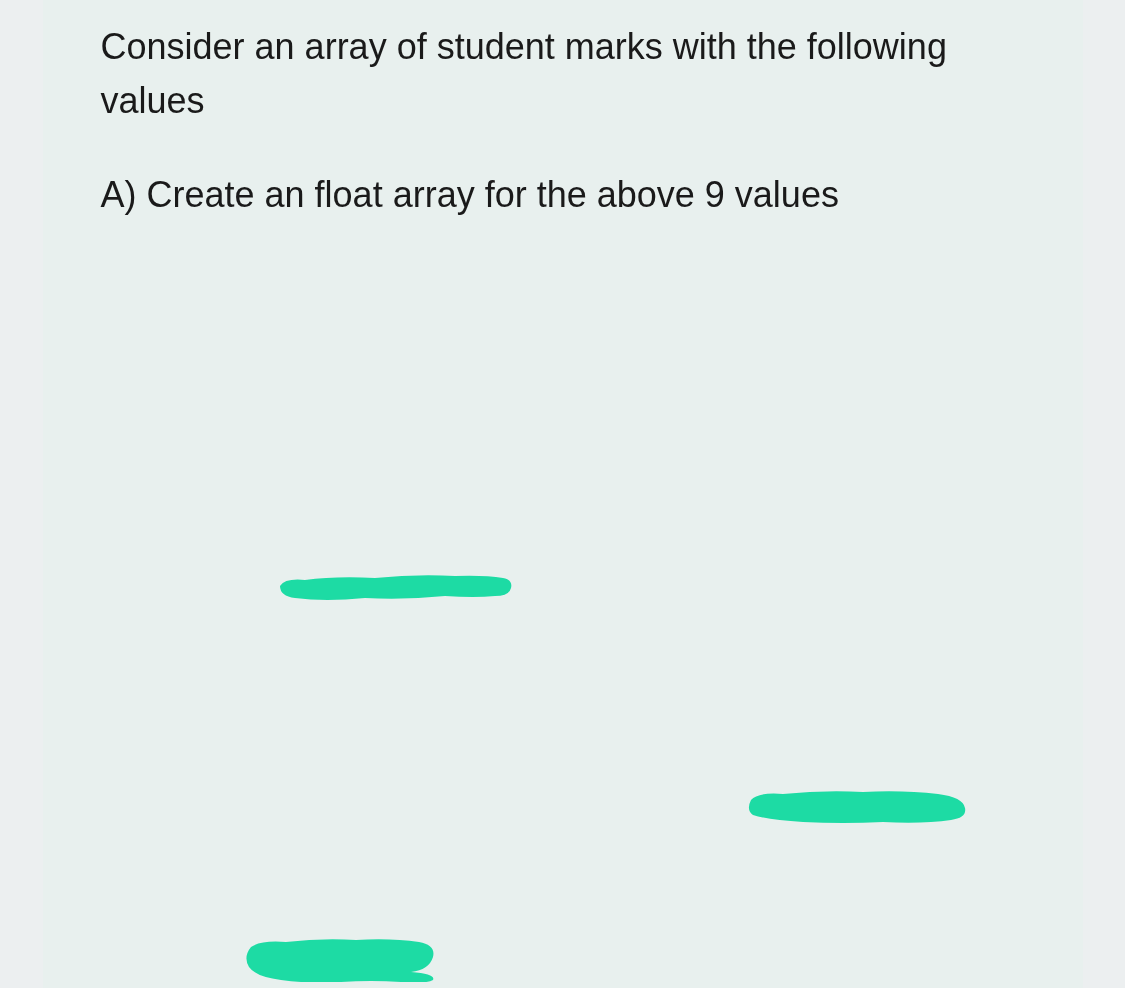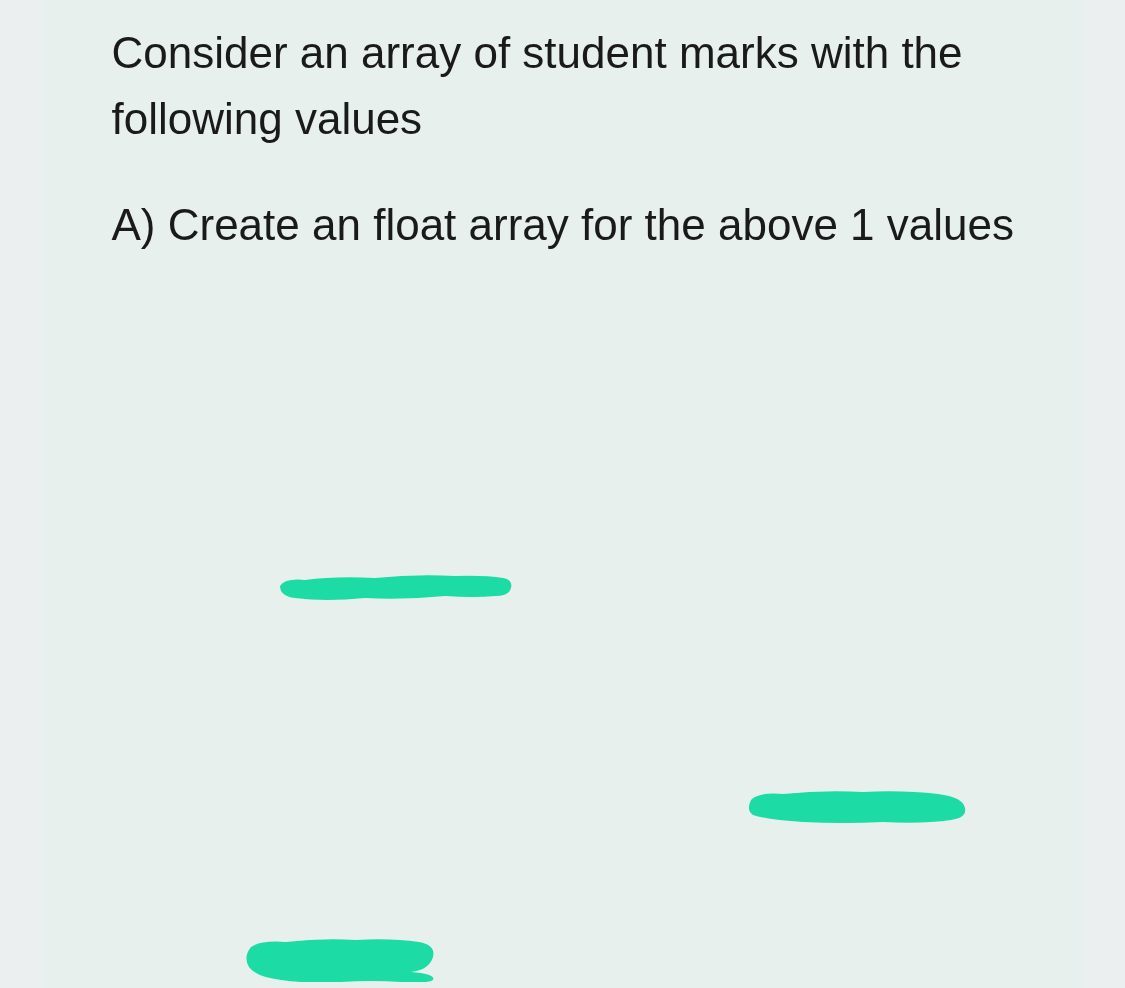--- a/index.html
+++ b/index.html
@@ -16,26 +16,25 @@
       justify-content: center;
       padding-top: 0;
     }
     .content-card {
       width: 1040px;
       background-color: #e8f0ee;
       padding: 20px 58px 0 58px;
       position: relative;
     }
     .paragraph {
-      font-size: 44px;
+      font-size: 36px;
       line-height: 1.5;
       color: #1a1a1a;
       margin-bottom: 40px;
       position: relative;
-      margin-left: 11px;
     }
     .paragraph:first-child {
       margin-top: 0;
     }
     .highlight-mark {
       position: absolute;
       pointer-events: none;
     }
     .mark-a {
       left: 232px;
@@ -54,21 +53,21 @@
       top: 932px;
       width: 200px;
       height: 50px;
     }
   </style>
 </head>
 <body>
 
 <div class="content-card">
   <p class="paragraph">Consider an array of student marks with the following values</p>
-  <p class="paragraph">A) Create an float array for the above 1 values</p>
+  <p class="paragraph">A) Create an float array for the above 9 values</p>
 
   <svg class="highlight-mark mark-a" viewBox="0 0 240 46">
     <path d="M5,28 Q10,20 30,22 Q60,18 100,20 Q140,16 180,18 Q210,17 228,20 Q238,22 236,30 Q234,38 220,38 Q200,40 170,38 Q130,42 90,40 Q50,44 20,40 Q5,38 5,28 Z" fill="#1ddba4"></path>
   </svg>
 
   <svg class="highlight-mark mark-b" viewBox="0 0 230 50">
     <path d="M8,20 Q15,12 40,14 Q80,10 120,12 Q160,10 195,14 Q220,17 222,28 Q224,38 208,40 Q180,44 140,42 Q100,44 60,42 Q25,40 10,35 Q3,30 8,20 Z" fill="#1ddba4"></path>
   </svg>
 
   <svg class="highlight-mark mark-c" viewBox="0 0 200 50">

